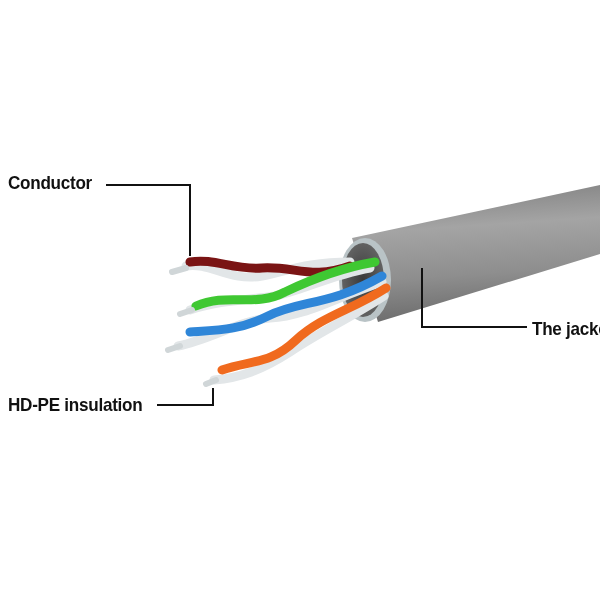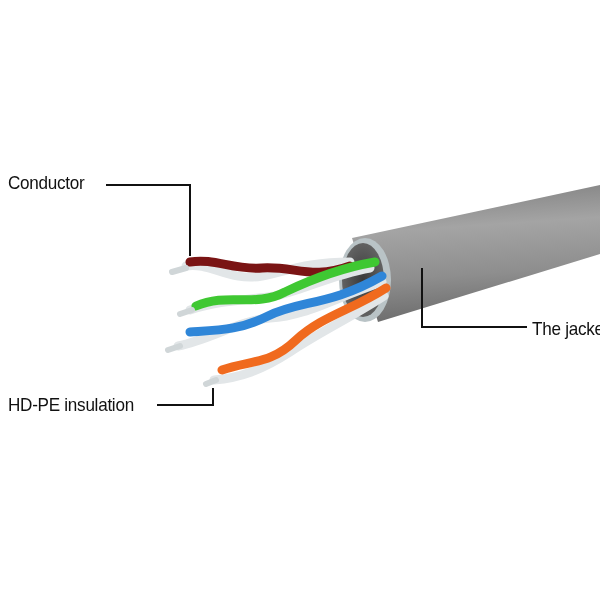--- a/index.html
+++ b/index.html
@@ -1,17 +1,17 @@
 <!DOCTYPE html>
 <html><head>
 <meta charset="utf-8">
 <style>
   html, body { margin: 0; padding: 0; background: #ffffff; }
   body { width: 600px; height: 600px; overflow: hidden; position: relative; }
-  .canvas { position: absolute; left: 0; top: 0; width: 516px; height: 600px; }
+  .canvas { position: absolute; left: 0; top: 0; width: 516px; height: 600px; font-weight: bold; }
   .label {
     position: absolute;
     font-family: "Liberation Sans", "DejaVu Sans", sans-serif;
     font-size: 19px;
     color: #111111;
     white-space: nowrap;
     letter-spacing: -0.3px;
     transform: scaleX(0.9);
     transform-origin: left top;
   }

